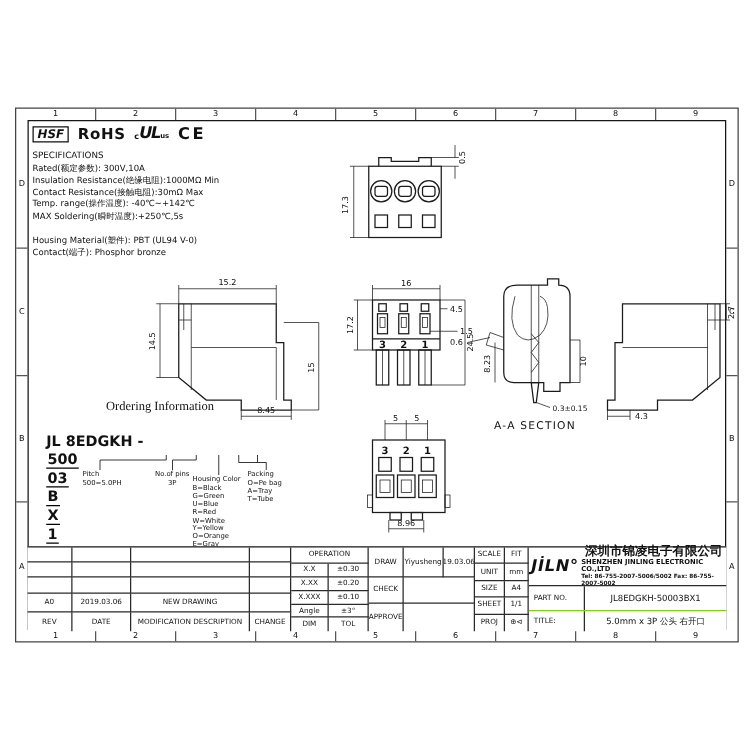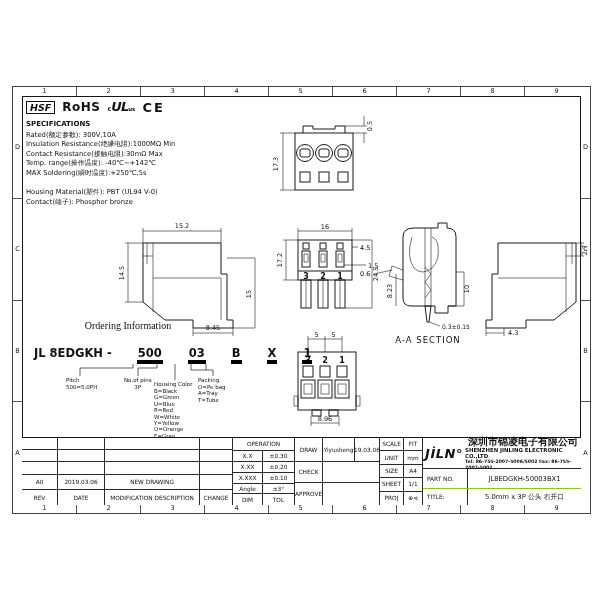--- a/index.html
+++ b/index.html
@@ -22,28 +22,28 @@
   .hsf{border:1.6px solid #111;font-weight:bold;font-style:italic;font-size:9.5px;padding:0 3px;line-height:11px;}
   .rohs{font-weight:bold;font-size:12px;letter-spacing:0.5px;}
   .ulmark{display:flex;align-items:flex-end;font-weight:bold;}
   .ulc{font-size:6.5px;line-height:8px;}
   .ulm{font-size:13px;font-style:italic;line-height:12px;letter-spacing:-1px;}
   .ulus{font-size:5.5px;line-height:7px;}
   .ce{font-weight:bold;font-size:13px;letter-spacing:2px;}
   
   .specs{left:26px;top:120px;width:215px;}
   .spec-line{height:9.6px;font-size:6.8px;white-space:pre;}
-  .spec-line:first-child{font-size:7px;font-weight:bold;}
+  .spec-line:first-child{font-size:7px;}
   
   .ordering{left:28px;top:320px;width:215px;height:112px;}
   .ord-title{position:absolute;left:0;top:0;width:200px;text-align:center;
              font-family:"Liberation Serif","DejaVu Serif",serif;font-size:10px;}
   .partline{position:absolute;left:6px;top:26px;display:flex;align-items:baseline;
-            font-weight:bold;font-size:11.5px;white-space:pre;}
-  .seg{margin-left:25px;border-bottom:4px solid #000000;padding:0 1px;}
+            font-weight:bold;font-size:11.5px;white-space:pre;flex-direction:column;}
+  .seg{margin-left:3px;border-bottom:1px solid #000000;padding:0 1px;}
   .grp{position:absolute;font-size:5.5px;line-height:6.4px;}
   .grp .gt{margin-bottom:0.5px;}
   
   .tblock{left:22px;top:437px;width:559px;height:67px;display:flex;border-top:1.2px solid #161616;box-sizing:content-box;background:#fff;}
   .cell{border-right:1px solid #2a2a2a;border-bottom:1px solid #2a2a2a;box-sizing:border-box;
         display:flex;align-items:center;justify-content:center;font-size:5.8px;overflow:hidden;white-space:nowrap;}
   .noB{border-bottom:none;}
   .rev-table{width:211px;display:grid;grid-template-columns:36px 47px 95px 33px;grid-template-rows:12px 12px 13px 15px 15px;}
   .tol-table{width:62px;display:grid;grid-template-columns:30px 32px;grid-template-rows:13px 11px 11px 11px 10px 11px;}
   .span2{grid-column:1 / span 2;}

